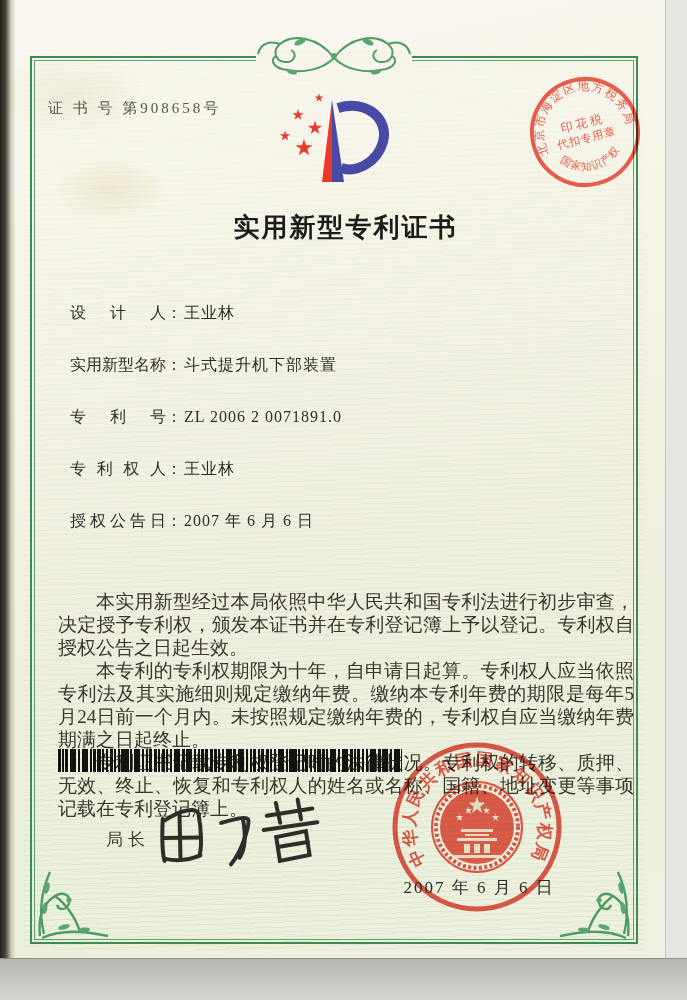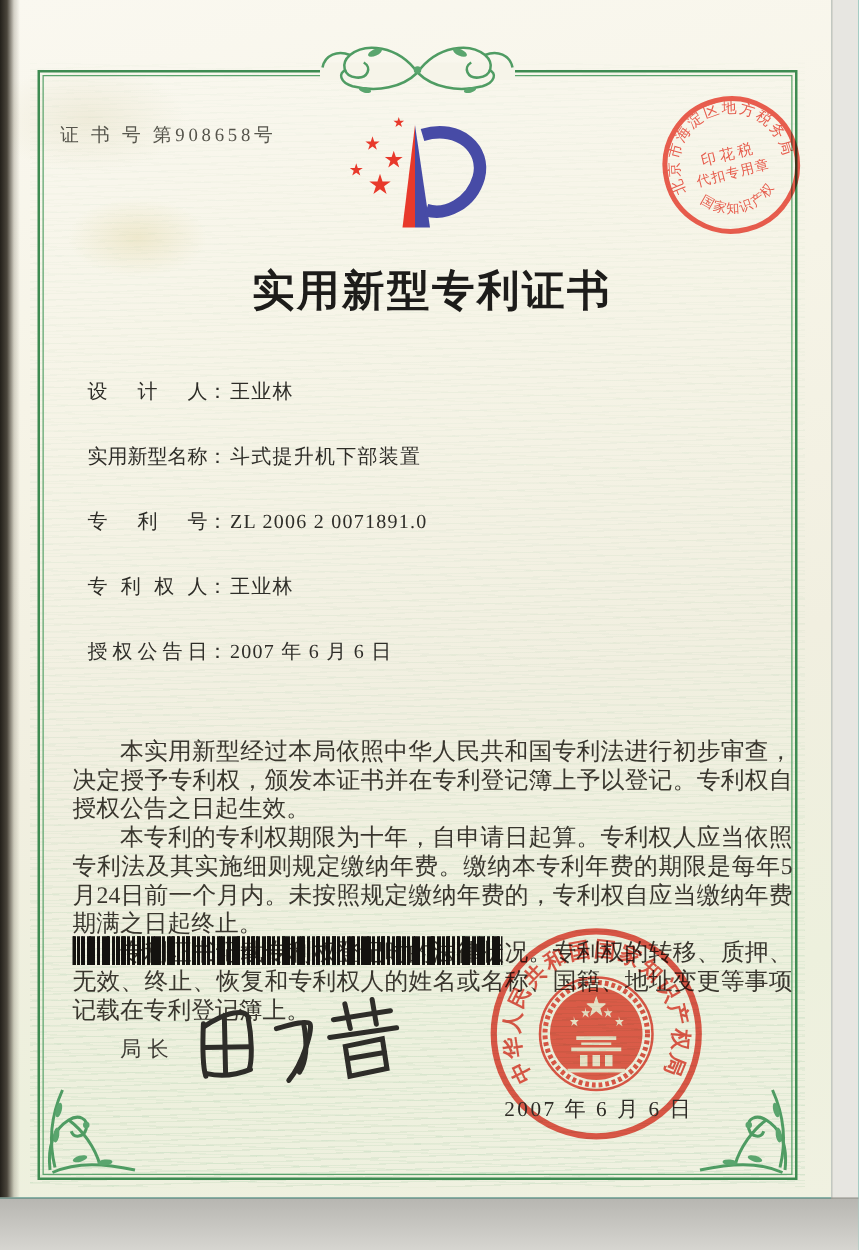--- a/index.html
+++ b/index.html
@@ -1,17 +1,17 @@
 <!DOCTYPE html>
 <html><head>
 <meta charset="utf-8">
 <style>
   html,body{margin:0;padding:0;background:#9a9994;}
   .scan{position:relative;width:687px;height:1000px;margin:0 auto;overflow:hidden;
-        font-family:"Liberation Serif","DejaVu Serif",serif;background:#14b8a6;}
+        font-family:"Liberation Serif","DejaVu Serif",serif;background:#f9a8d4;}
   
   .paper{position:absolute;left:0;top:0;width:665px;height:958px;
     background:
       radial-gradient(ellipse 80px 45px at 110px 190px, rgba(214,198,130,0.28), transparent 70%),
       radial-gradient(ellipse 110px 60px at 70px 95px, rgba(228,222,196,0.45), transparent 72%),
       linear-gradient(168deg,#faf8f0 0%,#f6f4e7 30%,#f1efe0 58%,#edf0dd 82%,#f0f1e1 100%);}
   .guilloche{position:absolute;left:24px;top:50px;width:620px;height:900px;pointer-events:none;
     background:
       repeating-linear-gradient(178deg, rgba(116,181,131,0.14) 0 1px, transparent 1px 5px),
       repeating-linear-gradient(182deg, rgba(116,181,131,0.10) 0 1px, transparent 1px 7px);
@@ -21,40 +21,40 @@
   .edge-left{position:absolute;left:0;top:0;width:16px;height:958px;
     background:linear-gradient(90deg,#23201a 0%,#4b463c 35%,rgba(120,114,100,0.30) 70%,rgba(120,114,100,0) 100%);}
   .edge-right{position:absolute;left:665px;top:0;width:22px;height:1000px;background:#e7e6e1;border-left:1px solid #c2c1ba;}
   .edge-bottom{position:absolute;left:0;top:958px;width:687px;height:42px;
     background:linear-gradient(#b7b6b1,#d7d6d1);border-top:1px solid #8f8e88;}
   
   .frame{position:absolute;left:30px;top:56px;width:604px;height:884px;border:2px solid #3e8b52;}
   .frame::after{content:'';position:absolute;inset:2px;border:1px solid #5ca46d;}
   
   .cert-no{position:absolute;left:48px;top:99px;font-size:15px;letter-spacing:3px;color:#55544b;}
-  .title{position:absolute;left:30px;top:210px;width:631px;text-align:center;font-size:34px;
+  .title{position:absolute;left:30px;top:210px;width:631px;text-align:center;font-size:26px;
          font-weight:700;letter-spacing:2px;color:#1d1c1a;}
   
   .fields{position:absolute;left:70px;top:303px;font-size:16px;color:#2e2d28;}
   .field-row{height:22px;margin-bottom:30px;white-space:nowrap;}
   .f-label{display:inline-block;width:6em;text-align:justify;text-align-last:justify;-moz-text-align-last:justify;}
   .f-sep{display:inline-block;margin:0 2px 0 0;}
   .f-value{letter-spacing:1px;}
   
   .body-text{position:absolute;left:58px;top:590px;width:576px;font-size:19px;line-height:23px;
              color:#39362e;text-align:justify;}
   .body-text p{margin:0;text-indent:2em;}
   
   .barcode{position:absolute;left:58px;top:749px;width:344px;height:23px;
     background:
       repeating-linear-gradient(90deg,#14120f 0 2px,transparent 2px 4px),
       repeating-linear-gradient(90deg,#14120f 0 1px,transparent 1px 7px),
       repeating-linear-gradient(90deg,#14120f 0 3px,transparent 3px 13px);}
   
-  .sig-role{position:absolute;left:96px;top:828px;font-size:17px;letter-spacing:5px;color:#3d3b34;}
+  .sig-role{position:absolute;left:106px;top:828px;font-size:17px;letter-spacing:5px;color:#3d3b34;}
   .sig-svg{position:absolute;left:150px;top:790px;}
   
   .tax-stamp{position:absolute;left:527px;top:74px;transform:rotate(-14deg);opacity:0.88;mix-blend-mode:multiply;}
   .big-seal{position:absolute;left:391px;top:741px;opacity:0.90;mix-blend-mode:multiply;}
   .seal-date{position:absolute;left:391px;top:876px;width:176px;text-align:center;
              font-size:17px;letter-spacing:2px;color:#2e2c27;}
   
   .footer{position:absolute;left:30px;top:917px;width:604px;text-align:center;
           font-size:13px;letter-spacing:2px;color:#514f46;}
   .ornament{position:absolute;}

